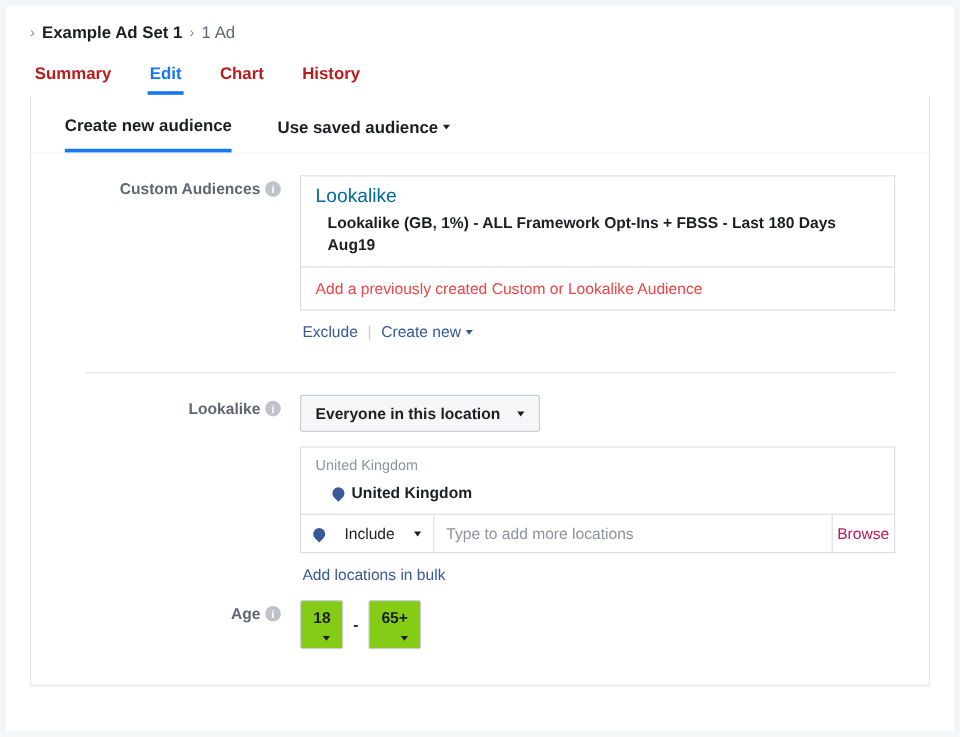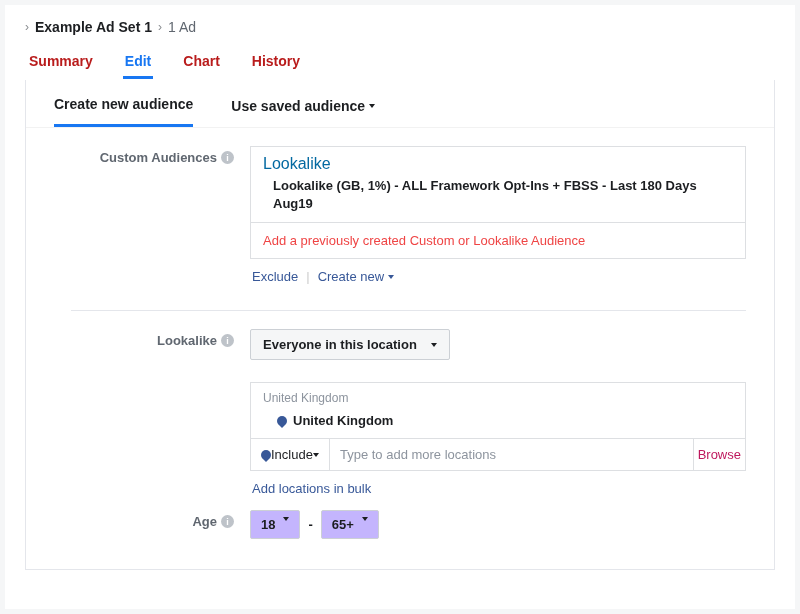--- a/index.html
+++ b/index.html
@@ -156,21 +156,21 @@
     font-weight: 600;
     color: #1c1e21;
     display: inline-flex;
     align-items: center;
     gap: 14px;
     cursor: pointer;
     border-radius: 2px;
   }
   .loc-box {
     border: 1px solid #dddfe2;
-    margin-top: 22px;
+    margin-top: 12px;
   }
   .loc-header {
     padding: 8px 12px;
     font-size: 12px;
     color: #8d949e;
   }
   .loc-item {
     padding: 0 12px 10px 26px;
     font-size: 13px;
     font-weight: 700;
@@ -190,21 +190,21 @@
     display: flex;
     border-top: 1px solid #dddfe2;
     align-items: stretch;
   }
   .include-btn {
     padding: 8px 10px;
     font-size: 13px;
     color: #1c1e21;
     display: flex;
     align-items: center;
-    gap: 0;
+    gap: 16px;
     cursor: pointer;
   }
   .loc-row .divider {
     width: 1px;
     background: #dddfe2;
   }
   .loc-input {
     flex: 1;
     padding: 8px 10px;
     font-size: 13px;
@@ -224,29 +224,30 @@
     cursor: pointer;
     display: inline-block;
   }
   .age-row {
     display: flex;
     align-items: center;
     gap: 8px;
   }
   .age-select {
     border: 1px solid #ccd0d5;
-    background: #c4b5fd;
+    background: #84cc16;
     padding: 6px 10px;
     font-size: 13px;
     font-weight: 600;
     display: inline-flex;
-    align-items: flex-start;
+    align-items: flex-end;
     gap: 8px;
     cursor: pointer;
     border-radius: 2px;
+    flex-direction: column;
   }
   .dash { color: #1c1e21; font-weight: 600; }
 </style>
 </head>
 <body>
 
 <div class="wrapper">
   <div class="breadcrumb">
     <span class="chev">›</span>
     <span class="strong">Example Ad Set 1</span>

